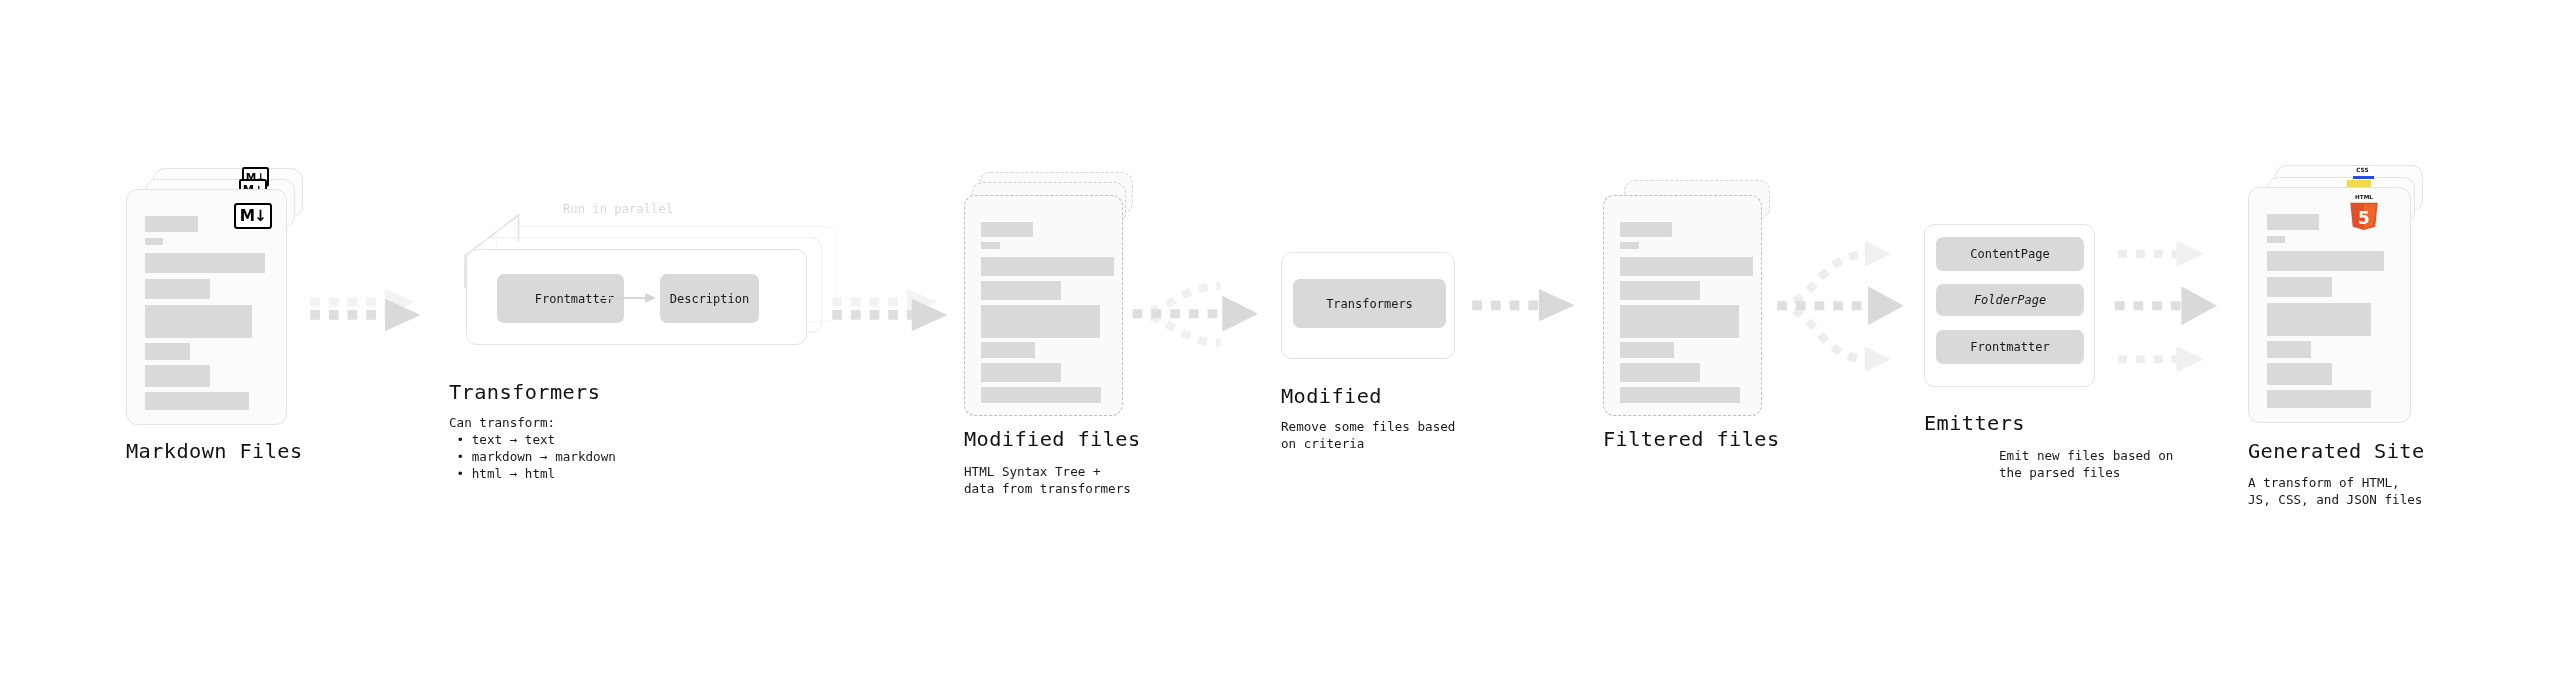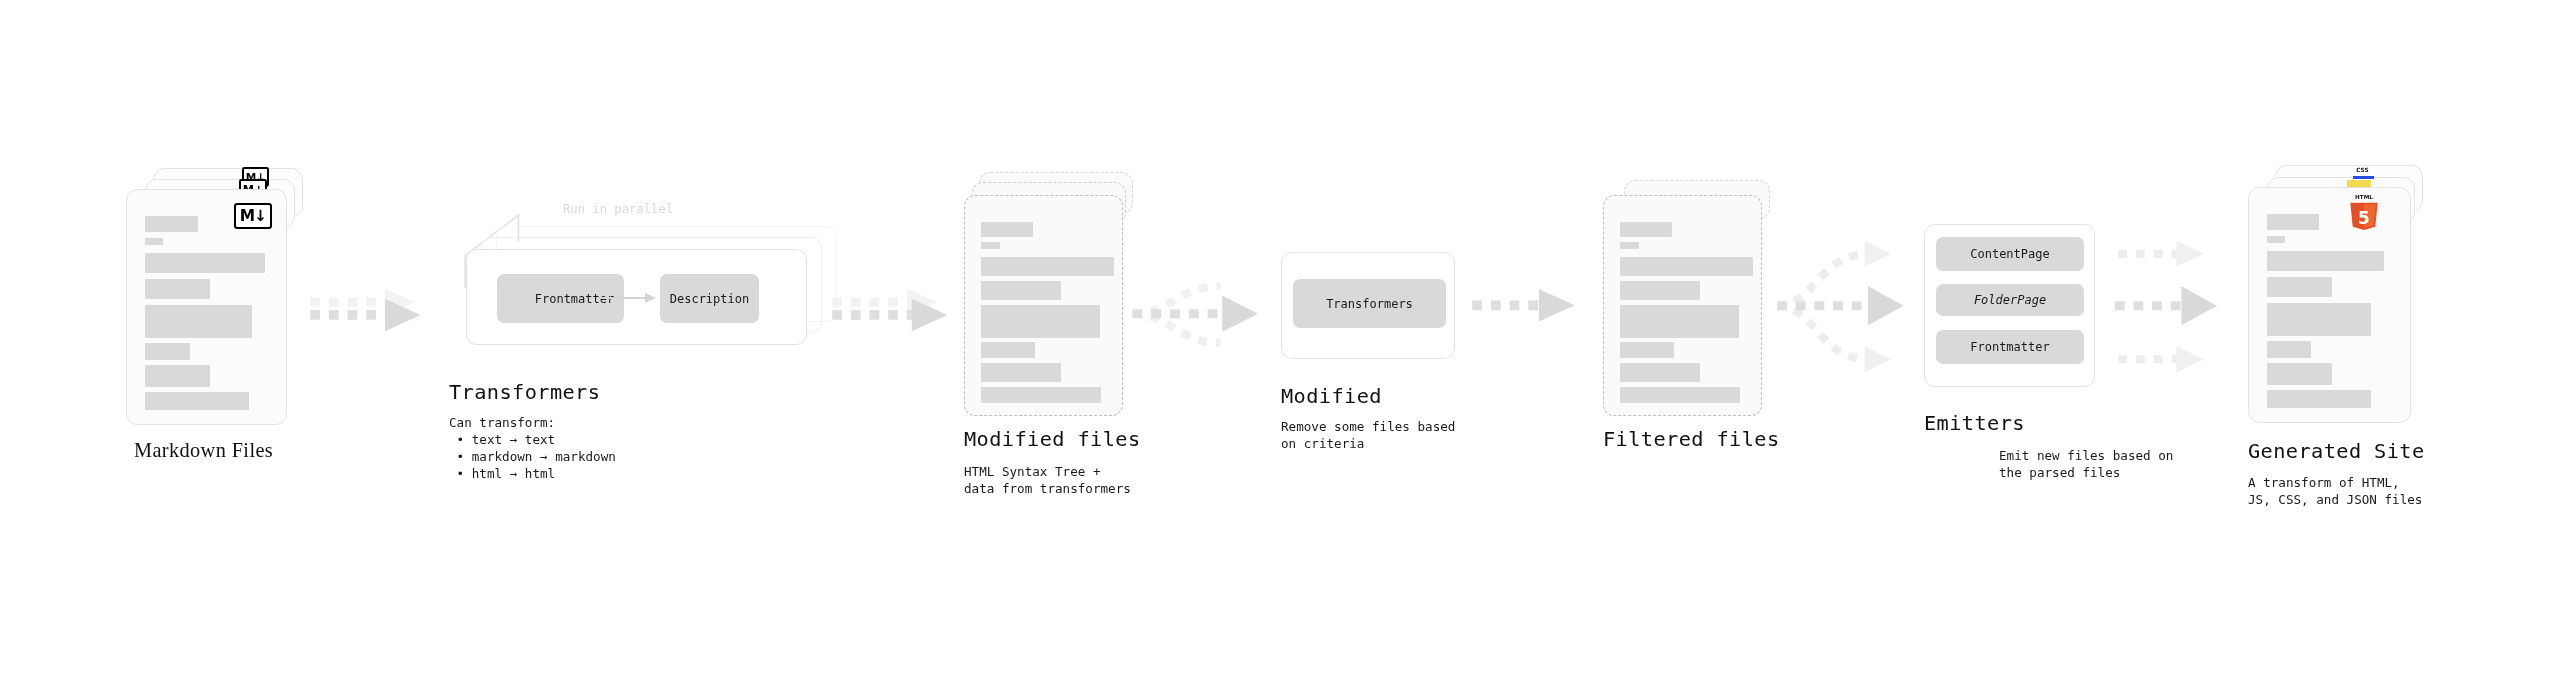--- a/index.html
+++ b/index.html
@@ -89,21 +89,21 @@
     <div class="skel" style="left:18px;top:63px;width:120px;height:20.3px;"></div>
     <div class="skel" style="left:18px;top:89px;width:65px;height:20.3px;"></div>
     <div class="skel" style="left:18px;top:115px;width:107px;height:32.5px;"></div>
     <div class="skel" style="left:18px;top:153px;width:45px;height:17px;"></div>
     <div class="skel" style="left:18px;top:175px;width:65px;height:22px;"></div>
     <div class="skel" style="left:18px;top:202px;width:104px;height:18px;"></div>
   </div>
 
   <div class="md-badge" style="left:234px;top:203px;width:34px;height:22px;font-size:15.4px;">M↓</div>
 
-  <div class="heading" style="left:134px;top:439px;font-family:Liberation Serif, serif;">Markdown Files</div>
+  <div class="heading" style="left:126px;top:439px;">Markdown Files</div>
 </div>
 
 <svg class="arrowsvg" style="left:307px;top:284px;" width="138" height="49" viewBox="0 0 170 60">
   <g>
     <line x1="4" y1="22" x2="98" y2="22" stroke="#f2f2f2" stroke-width="11" stroke-dasharray="12 11"></line>
     <polygon points="96,6 134,22 96,38" fill="#f3f3f3"></polygon>
     <line x1="4" y1="38" x2="98" y2="38" stroke="#dedede" stroke-width="12" stroke-dasharray="12 11"></line>
     <polygon points="96,18 140,38 96,58" fill="#d9d9d9"></polygon>
   </g>
 </svg>

